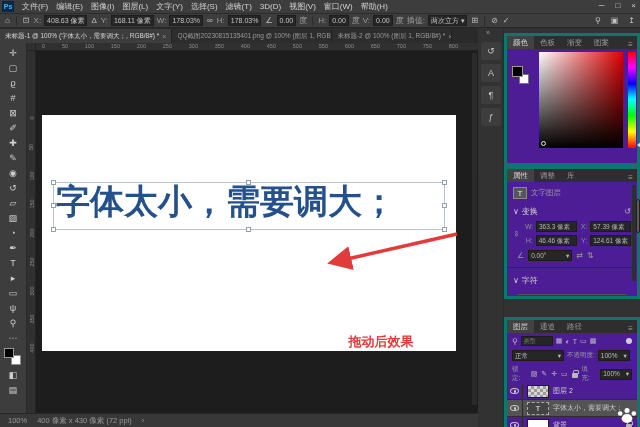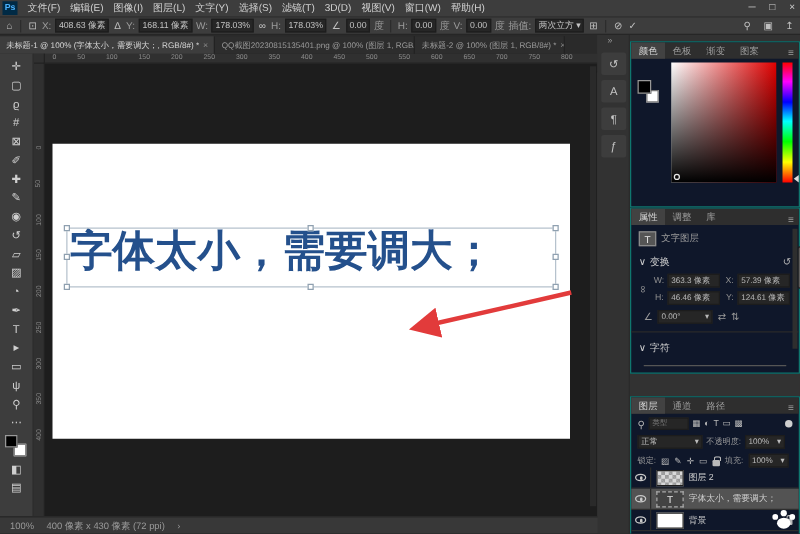--- a/index.html
+++ b/index.html
@@ -57,21 +57,21 @@
   .hd.bl{left:-3px;bottom:-3px;} .hd.bm{left:50%;margin-left:-3px;bottom:-3px;} .hd.br{right:-3px;bottom:-3px;}
   #annot-label { position:absolute; left:277px; top:218px; width:124px; text-align:center; font-size:13px; font-weight:bold; color:#e23b3b; }
   #arrow-svg { position:absolute; left:0; top:0; width:442px; height:362px; pointer-events:none; }
 
   
   #dock { left:478px; top:28px; width:162px; height:399px; background:#323232; z-index:6; }
   #dockstrip { position:absolute; left:0; top:0; width:26px; height:399px; background:#323232; border-right:1px solid #2a2a2a; }
   .strip-chevron { position:absolute; left:8px; top:1px; font-size:7px; color:#9a9a9a; }
   .strip-icon { position:absolute; left:3px; width:20px; height:18px; background:#3d3d3d; border-radius:2px; color:#c6c6c6; font-size:9px; display:flex; align-items:center; justify-content:center; }
 
-  .panel { position:absolute; left:26px; width:136px; background:#0f172a; border:1px solid #0f766e; }
+  .panel { position:absolute; left:26px; width:136px; background:#4c1d95; border:3px solid #0f766e; }
   .pheader { height:13px; background:#2e2e2e; display:flex; align-items:flex-end; }
   .ptab { font-size:7.5px; color:#9d9d9d; padding:2px 6px; line-height:9px; }
   .ptab.active { background:#424242; color:#d8d8d8; }
   .pmenu { margin-left:auto; font-size:8px; color:#9d9d9d; padding:0 4px; }
 
   
   #colorpanel { top:5px; height:133px; }
   .cp-sw { position:relative; width:22px; height:24px; margin:16px 0 0 4px; }
   .cp-sw .b { position:absolute; left:8px; top:9px; width:10px; height:10px; background:#fff; border:1px solid #777; }
   .cp-sw .f { position:absolute; left:1px; top:1px; width:11px; height:11px; background:#000; border:1px solid #999; }
@@ -284,20 +284,21 @@
       <div id="selbox">
         <span class="hd tl"></span>
         <span class="hd tm"></span>
         <span class="hd tr"></span>
         <span class="hd ml"></span>
         <span class="hd mr"></span>
         <span class="hd bl"></span>
         <span class="hd bm"></span>
         <span class="hd br"></span>
       </div>
+      <div id="annot-label">拖动后效果</div>
     </div>
     <svg id="arrow-svg">
       <defs>
         <marker id="ah" markerWidth="7" markerHeight="7" refX="5" refY="3.5" orient="auto">
           <path d="M0,0 L7,3.5 L0,7 Z" fill="#e23b3b"></path>
         </marker>
       </defs>
       <line x1="421" y1="183" x2="298" y2="211" stroke="#e23b3b" stroke-width="3.5" marker-end="url(#ah)"></line>
     </svg>
     <div id="scroll-v">

